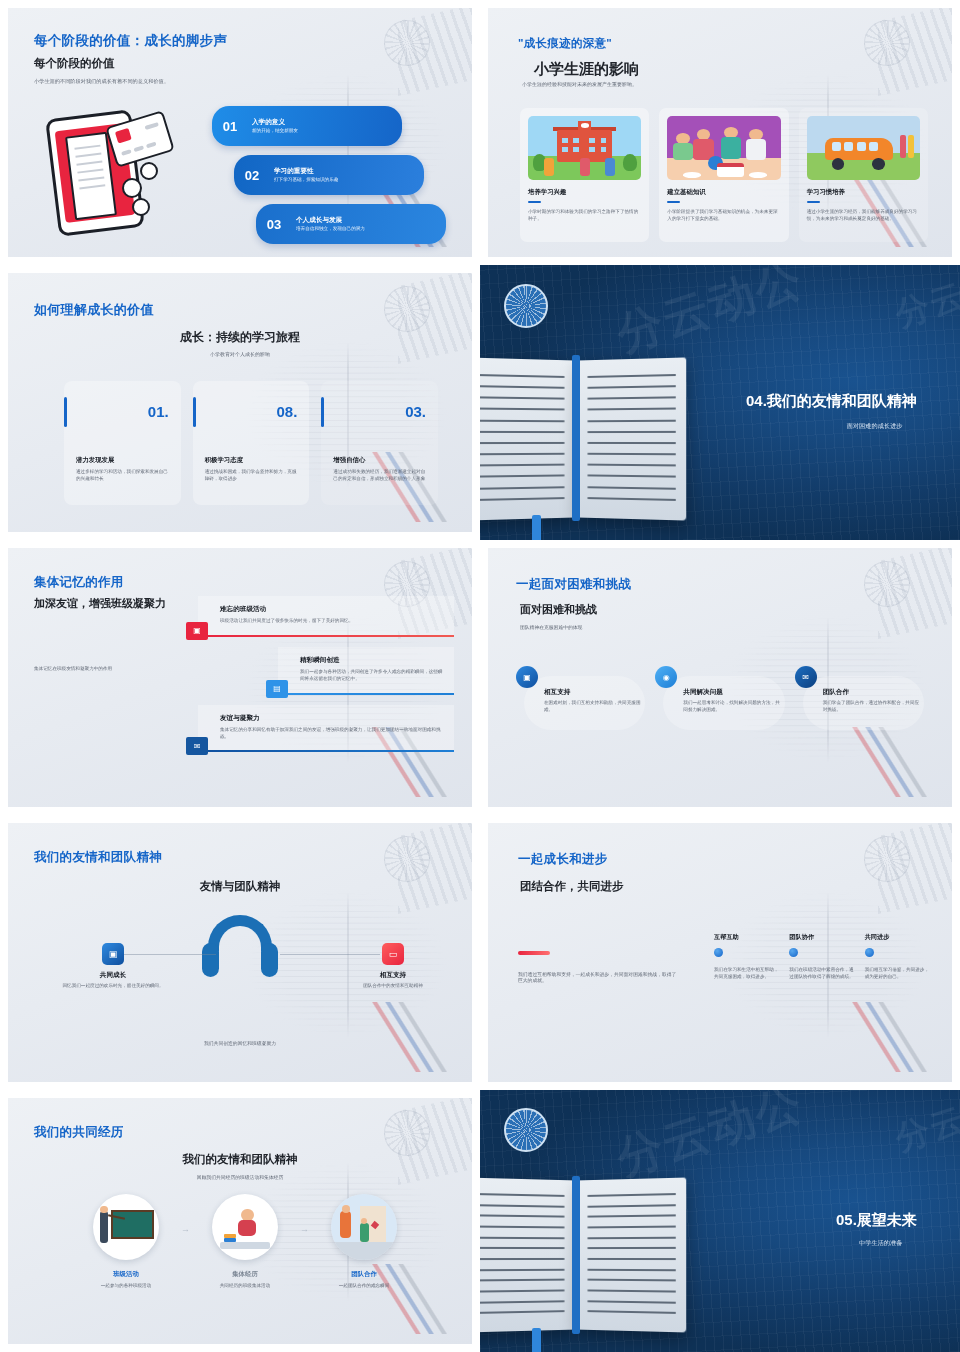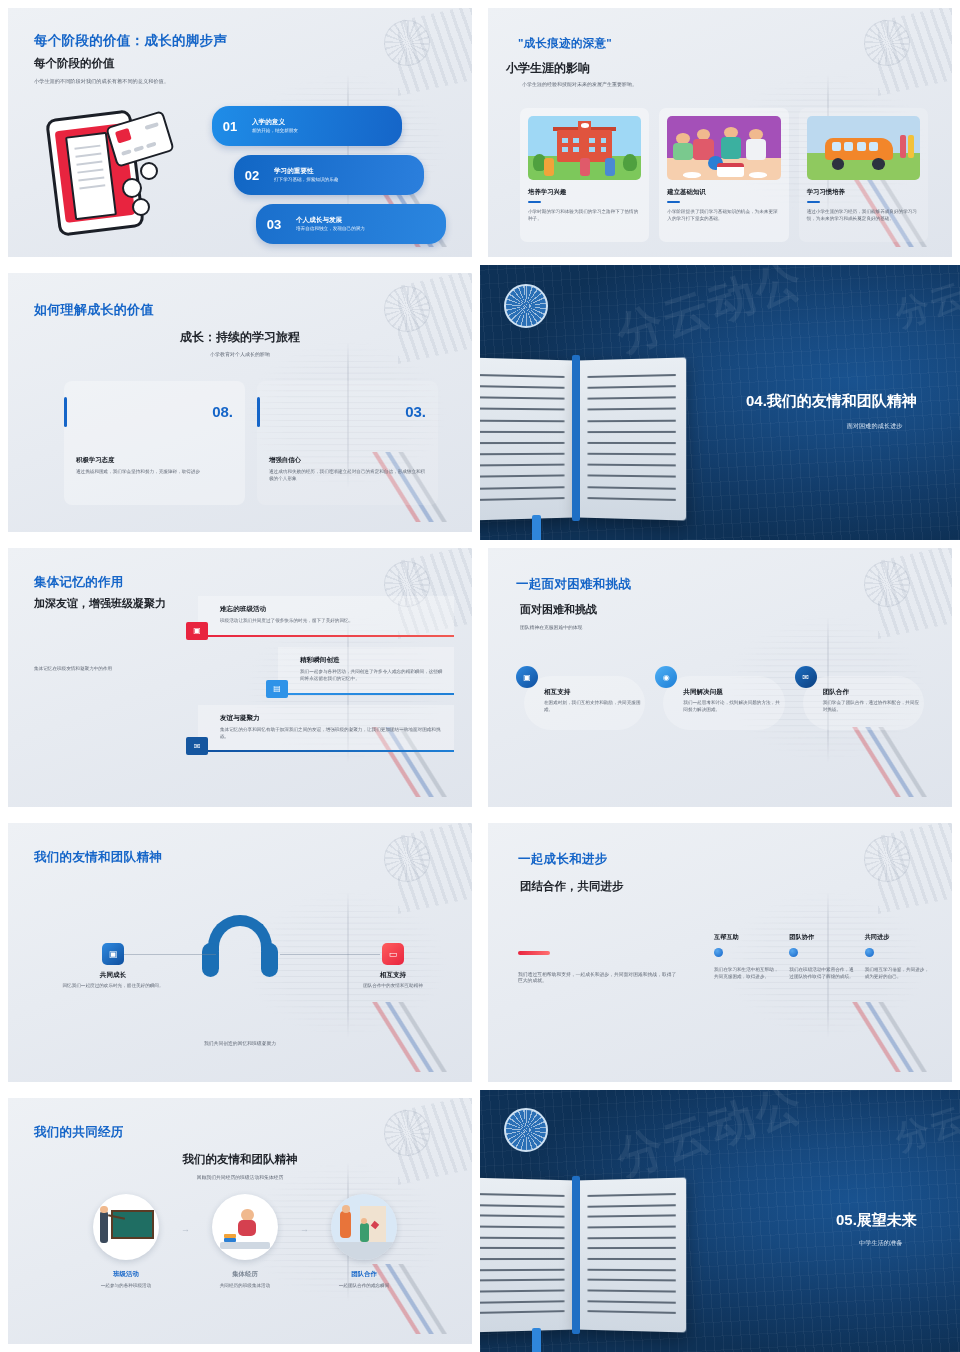--- a/index.html
+++ b/index.html
@@ -117,21 +117,21 @@
     background:#fff; border:2px solid #1b1f27; transform:rotate(-17deg);
   }
   .phone-card .chip{ position:absolute; left:6px; top:5px; width:14px; height:12px; background:#e8243f; border-radius:2px;}
   .phone-card .ln{ position:absolute; height:4px; background:#c9ced6; border-radius:2px;}
   .coin{
     position:absolute; border-radius:50%; background:#fff; border:2px solid #1b1f27;
   }
 
   
   .s2-title { position:absolute; left:30px; top:28px; font-size:11.5px; }
-  .s2-sub   { position:absolute; left:18px; top:52px; font-size:12px;font-family:Liberation Serif, serif; }
+  .s2-sub   { position:absolute; left:46px; top:52px; font-size:15px;font-family:Liberation Serif, serif; }
   .s2-lede  { position:absolute; left:34px; top:73px; font-size:5px; }
   .s2-cards { position:absolute; left:32px; top:100px; right:24px; display:flex; gap:10px; }
   .s2-card {
     flex:1; background:rgba(255,255,255,.40); border-radius:7px; padding:8px;
     min-height:134px;
   }
   .s2-card.ghost { background:rgba(255,255,255,.18); }
   .s2-img { width:100%; height:64px; border-radius:5px; overflow:hidden; position:relative; }
   .s2-ct { font-size:6.4px; margin-top:8px; }
   .s2-rule { width:13px; height:2.4px; background:#1565c8; margin:4px 0 6px; border-radius:2px; }
@@ -463,20 +463,26 @@
       <div class="bg-book"></div>
       <div class="bg-pencil"></div>
 
       <div class="eyebrow s3-title">如何理解成长的价值</div>
       <div class="subhead s3-ch">成长：持续的学习旅程</div>
       <div class="lede s3-cs">小学教育对个人成长的影响</div>
 
       <div class="s3-cards">
         <div class="s3-card">
           <div class="s3-bar"></div>
+          <div class="s3-num">01.</div>
+          <div class="cardtitle s3-ct">潜力发现发展</div>
+          <div class="cardbody s3-cb">通过多样的学习和活动，我们探索和发展自己的兴趣和特长</div>
+        </div>
+        <div class="s3-card">
+          <div class="s3-bar"></div>
           <div class="s3-num">08.</div>
           <div class="cardtitle s3-ct">积极学习态度</div>
           <div class="cardbody s3-cb">通过挑战和困难，我们学会坚持和努力，克服障碍，取得进步</div>
         </div>
         <div class="s3-card ghost">
           <div class="s3-bar"></div>
           <div class="s3-num">03.</div>
           <div class="cardtitle s3-ct">增强自信心</div>
           <div class="cardbody s3-cb">通过成功和失败的经历，我们逐渐建立起对自己的肯定和自信，形成独立和积极的个人形象</div>
         </div>
@@ -610,20 +616,21 @@
   </div>
 
   <div class="slide">
     <div class="inner">
       <div class="bg-globe"></div>
       <div class="bg-books"></div>
       <div class="bg-book"></div>
       <div class="bg-pencil"></div>
 
       <div class="eyebrow s7-title">我们的友情和团队精神</div>
+      <div class="subhead s7-ch">友情与团队精神</div>
 
       <div class="s7-hp">
         <div class="hp-band"></div>
           <div class="hp-cup l"></div>
           <div class="hp-cup r"></div>
       </div>
 
       <div class="s7-line" style="left:108px; top:131px; width:100px;"></div>
       <div class="s7-line" style="left:272px; top:131px; width:100px;"></div>
 

